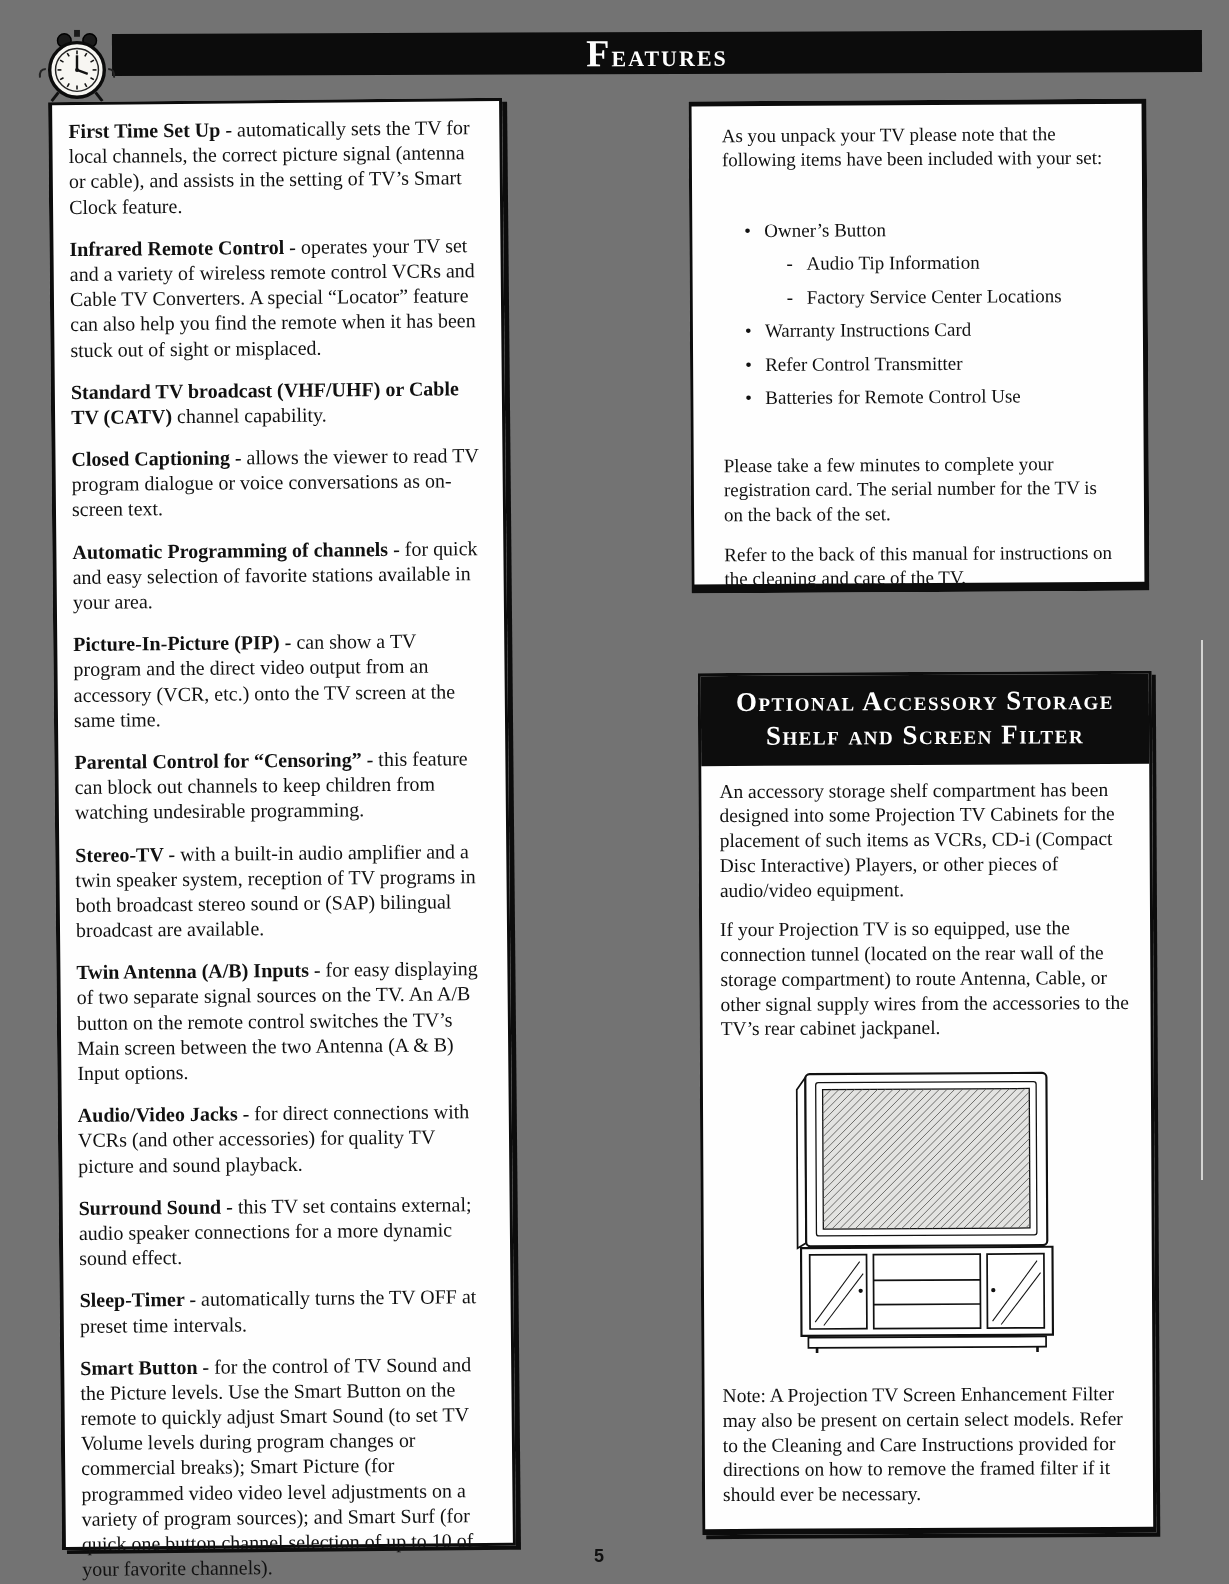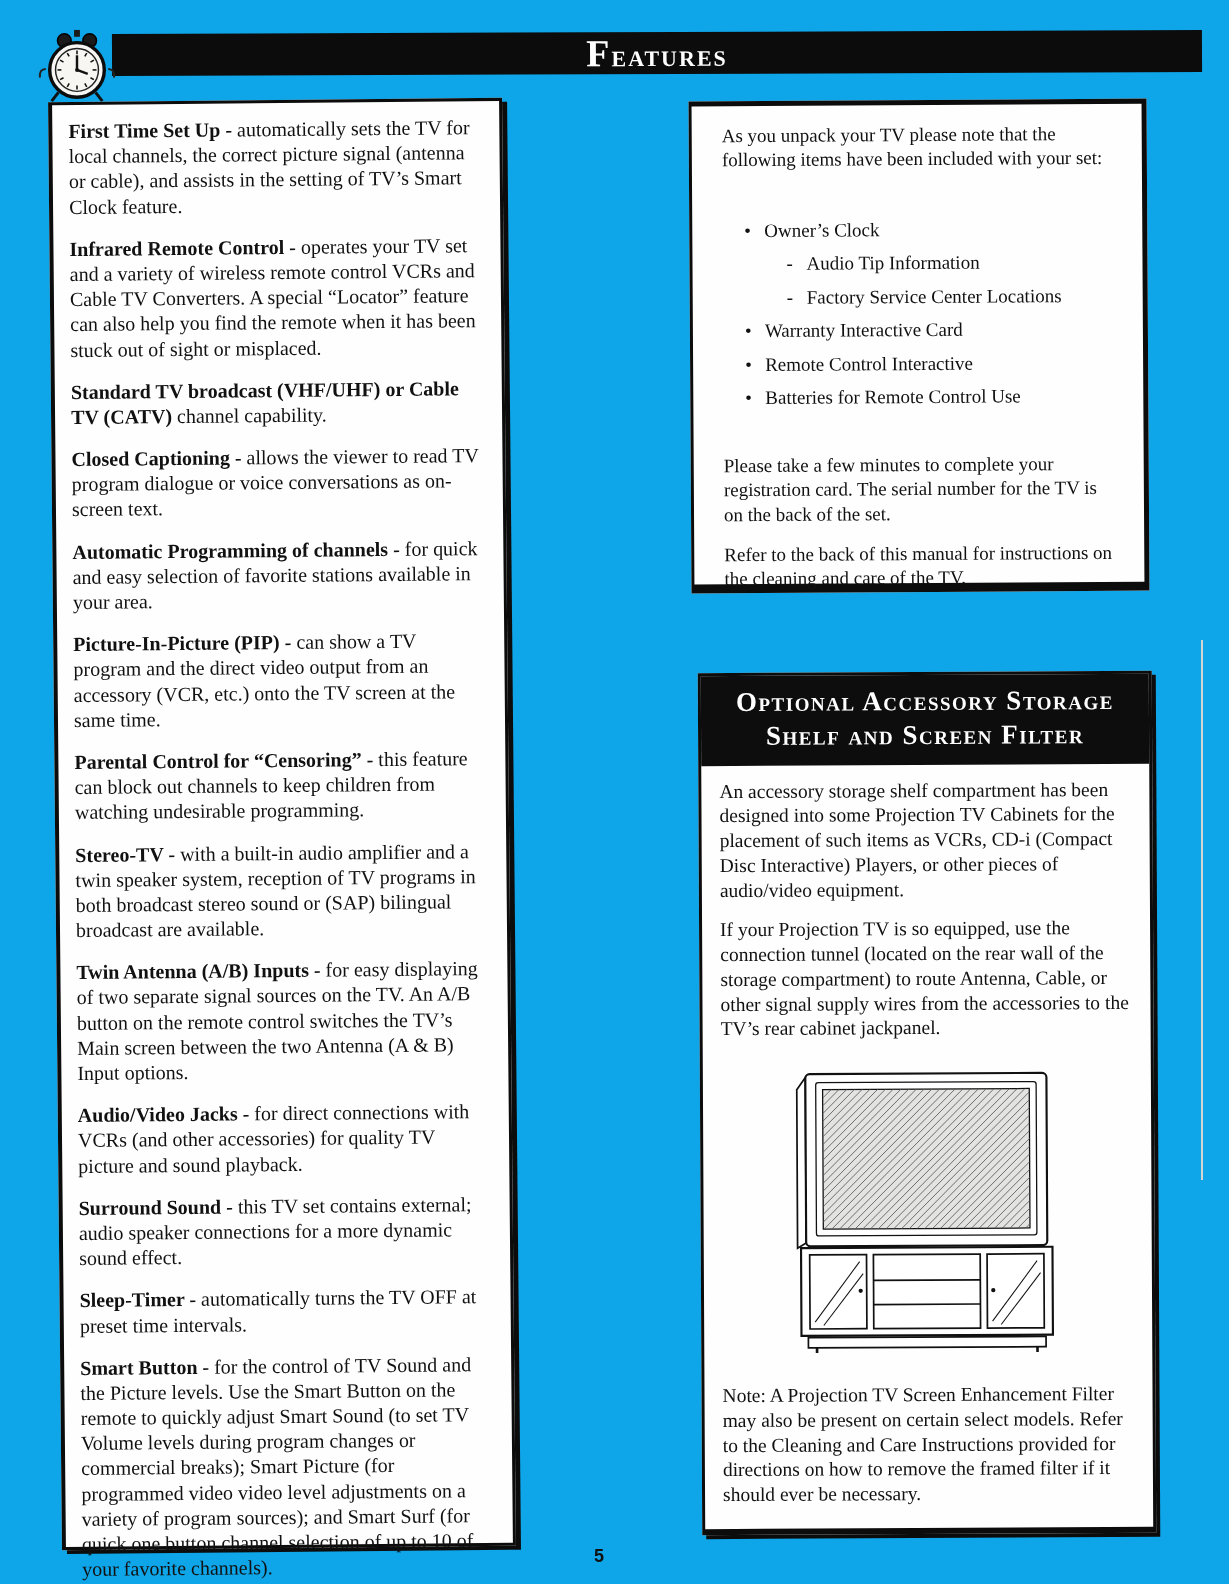--- a/index.html
+++ b/index.html
@@ -1,17 +1,17 @@
 <!DOCTYPE html>
 <html><head>
 <meta charset="utf-8">
 <style>
   html,body{margin:0;padding:0;background:#ffffff;}
   .page{
-    position:relative;width:1229px;height:1584px;background:#0ea5e9;
+    position:relative;width:1229px;height:1584px;background:#737373;
     font-family:"Liberation Serif", serif;color:#111;overflow:hidden;
   }
   
   .header-bar{
     position:absolute;left:112px;top:32px;width:1090px;height:42px;
     background:#0c0c0c;transform:rotate(-0.2deg);
   }
   .bar-title{
     width:100%;text-align:center;color:#fff;line-height:42px;
     font-variant:small-caps;font-size:31px;letter-spacing:2px;font-weight:bold;
@@ -136,41 +136,41 @@
         <p class="feature"><b>Smart Button -</b> <span>for the control of TV Sound and the Picture levels. Use the Smart Button on the remote to quickly adjust Smart Sound (to set TV Volume levels during program changes or commercial breaks); Smart Picture (for programmed video video level adjustments on a variety of program sources); and Smart Surf (for quick one button channel selection of up to 10 of your favorite channels).</span></p>
       </div>
   </div>
 
   <div class="unpack-box">
     <p class="unpack-intro">As you unpack your TV please note that the following items have been included with your set:</p>
     <div class="unpack-list">
 
         <div class="u-row lvl-1">
           <span class="marker">•</span>
-          <span class="u-text">Owner’s Clock</span>
+          <span class="u-text">Owner’s Button</span>
         </div>
 
         <div class="u-row lvl-2">
           <span class="marker">-</span>
           <span class="u-text">Audio Tip Information</span>
         </div>
 
         <div class="u-row lvl-2">
           <span class="marker">-</span>
           <span class="u-text">Factory Service Center Locations</span>
         </div>
 
         <div class="u-row lvl-1">
           <span class="marker">•</span>
-          <span class="u-text">Warranty Interactive Card</span>
-        </div>
-
-        <div class="u-row lvl-1">
-          <span class="marker">•</span>
-          <span class="u-text">Remote Control Interactive</span>
+          <span class="u-text">Warranty Instructions Card</span>
+        </div>
+
+        <div class="u-row lvl-1">
+          <span class="marker">•</span>
+          <span class="u-text">Refer Control Transmitter</span>
         </div>
 
         <div class="u-row lvl-1">
           <span class="marker">•</span>
           <span class="u-text">Batteries for Remote Control Use</span>
         </div>
       </div>
     <p class="unpack-para">Please take a few minutes to complete your registration card. The serial number for the TV is on the back of the set.</p>
     <p class="unpack-para">Refer to the back of this manual for instructions on the cleaning and care of the TV.</p>
   </div>

